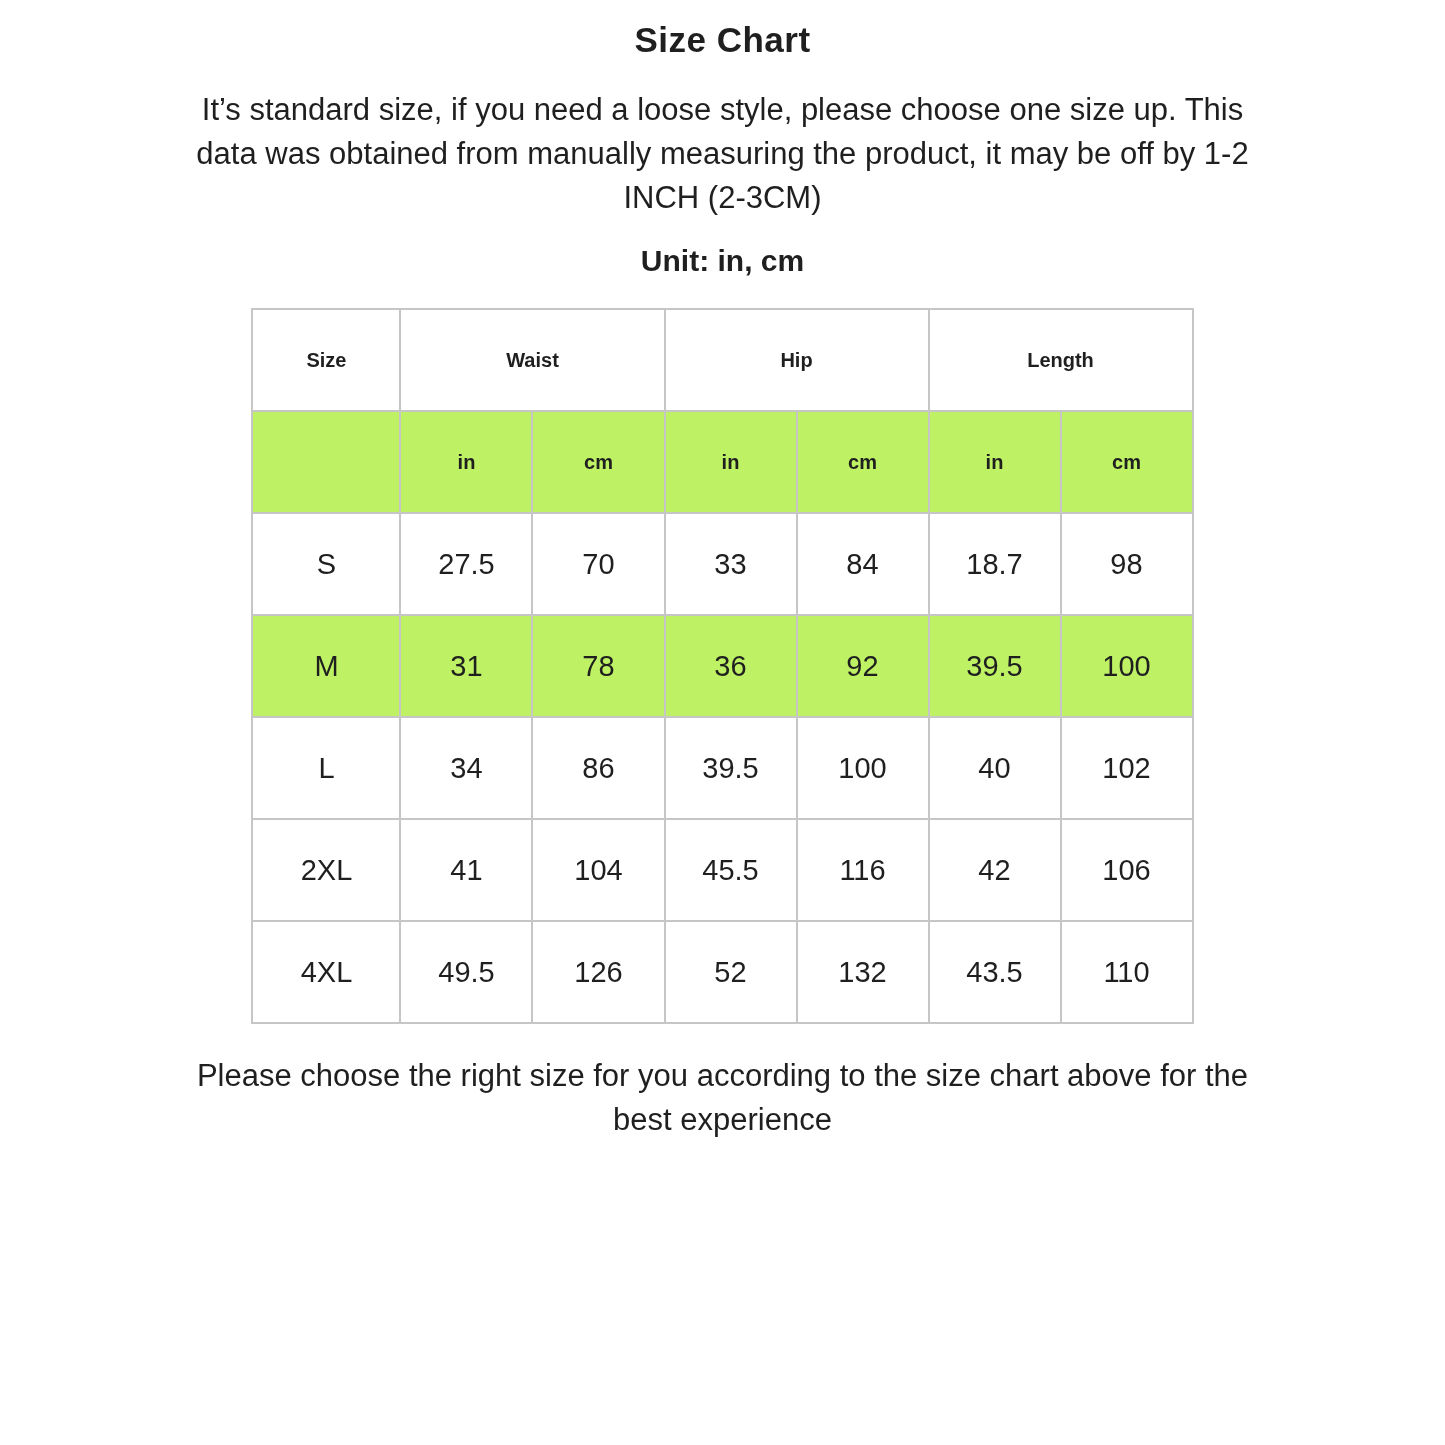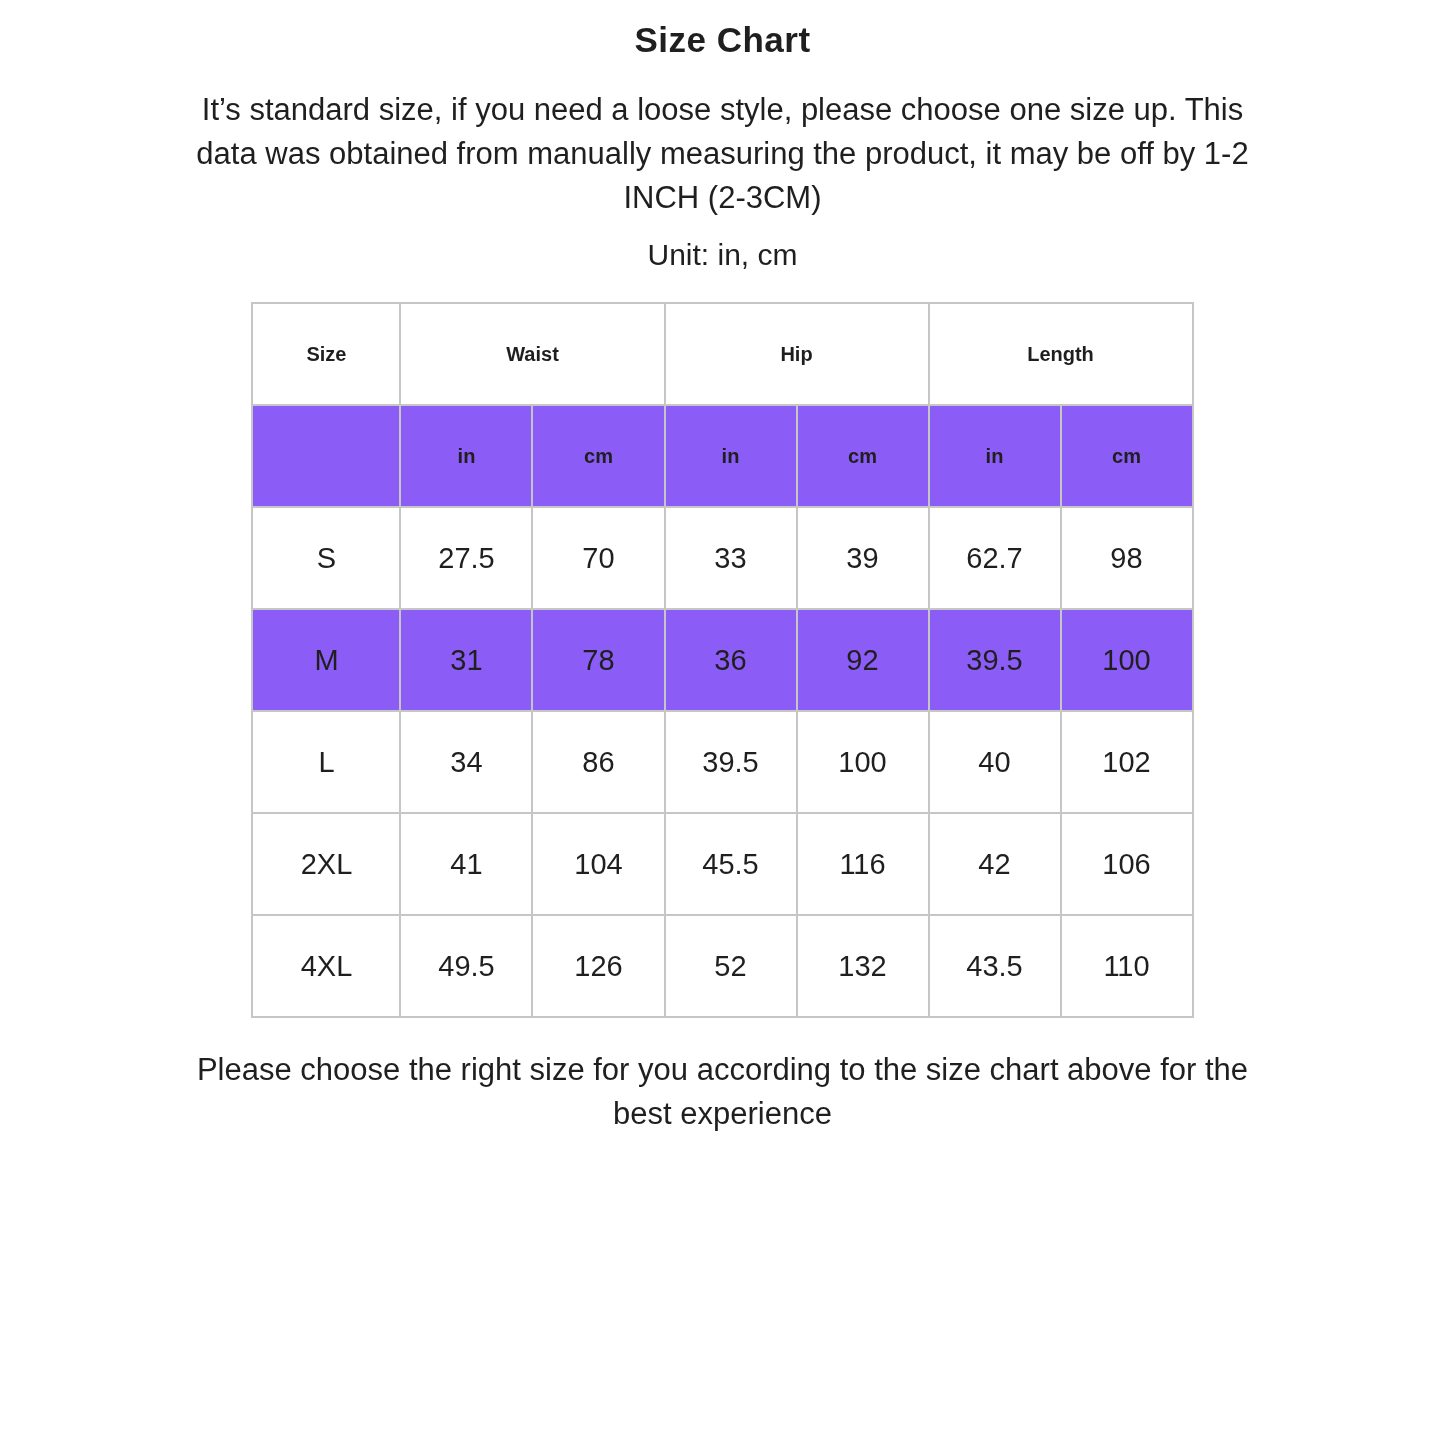--- a/index.html
+++ b/index.html
@@ -28,22 +28,22 @@
     text-align: center;
     font-size: 31px;
     font-weight: 500;
     line-height: 1.42;
     max-width: 1090px;
     margin: 28px auto 0 auto;
   }
   .unit-label {
     text-align: center;
     font-size: 30px;
-    font-weight: 400;
-    margin: 18px auto 0 auto;
+    font-weight: 700;
+    margin: 24px auto 0 auto;
   }
   table.size-chart {
     border-collapse: collapse;
     table-layout: fixed;
     width: 940px;
     margin: 30px auto 0 auto;
   }
   table.size-chart th,
   table.size-chart td {
     border: 2px solid #c6c6c6;
@@ -54,21 +54,21 @@
     height: 100px;
     padding: 0;
     background: #ffffff;
   }
   table.size-chart thead th {
     font-weight: 600;
     font-size: 20px;
   }
   tr.stripe th,
   tr.stripe td {
-    background: #8b5cf6;
+    background: #bef264;
   }
   .footer-note {
     text-align: center;
     font-size: 31px;
     font-weight: 500;
     line-height: 1.42;
     max-width: 1060px;
     margin: 30px auto 0 auto;
   }
 </style>
@@ -109,22 +109,22 @@
         <th>in</th>
         <th>cm</th>
       </tr>
     </thead>
     <tbody>
       <tr>
         <td>S</td>
         <td>27.5</td>
         <td>70</td>
         <td>33</td>
-        <td>39</td>
-        <td>62.7</td>
+        <td>84</td>
+        <td>18.7</td>
         <td>98</td>
       </tr>
       <tr class="stripe">
         <td>M</td>
         <td>31</td>
         <td>78</td>
         <td>36</td>
         <td>92</td>
         <td>39.5</td>
         <td>100</td>

